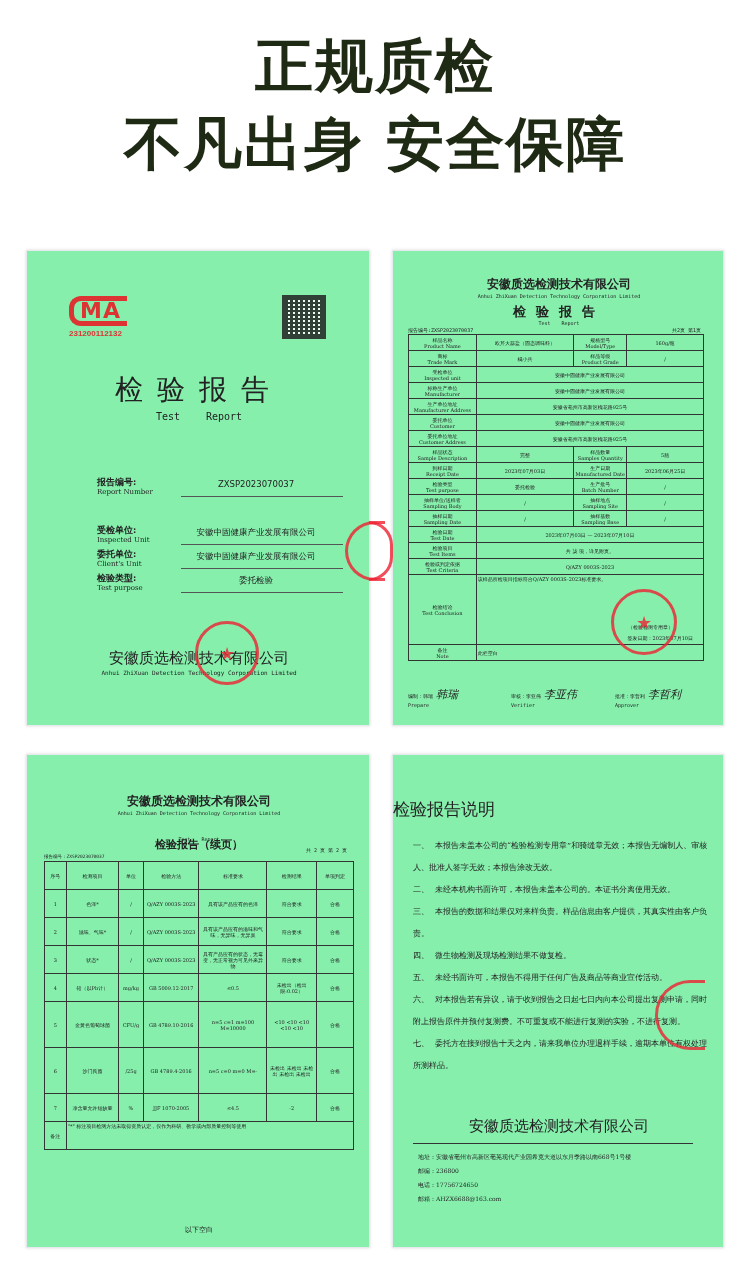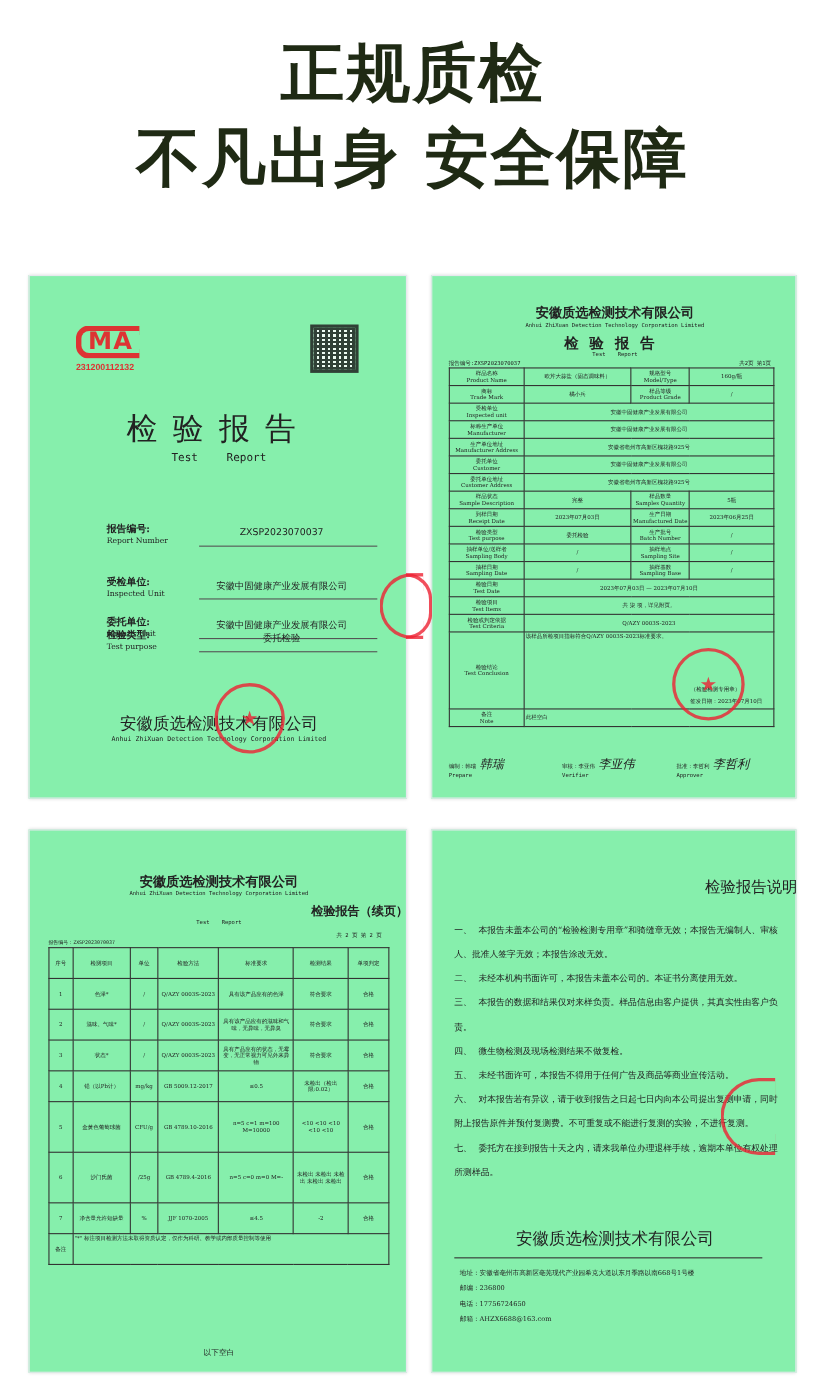--- a/index.html
+++ b/index.html
@@ -34,23 +34,23 @@
 .s2repen{left:0;width:332px;text-align:center;top:69px;font-family:"DejaVu Sans Mono",monospace;font-size:5px;word-spacing:8px}
 .meta{font-size:5px;font-family:"DejaVu Sans Mono",monospace}
 table{border-collapse:collapse;font-size:5px;text-align:center}
 td{border:1px solid #333;padding:1px;line-height:6px}
 .tbl2{left:15px;top:83px;width:296px}
 .tbl2 td{height:16px}
 .tbl3{left:17px;top:101px;width:310px}
 .tbl3 td{height:28px}
 .s3title{left:0;width:344px;text-align:center;top:38px;font-family:"DejaVu Sans",sans-serif;font-weight:bold;font-size:12px}
 .s3en{left:0;width:344px;text-align:center;top:55px;font-family:"DejaVu Sans Mono",monospace;font-size:5px}
-.s3rep{left:0;width:344px;text-align:right;top:66px;font-family:Liberation Mono, monospace;font-weight:bold;font-size:11px}
+.s3rep{left:0;width:344px;text-align:center;top:82px;font-family:Liberation Mono, monospace;font-weight:bold;font-size:11px}
 .s3repen{left:0;width:344px;text-align:center;top:81px;font-family:"DejaVu Sans Mono",monospace;font-size:5px;word-spacing:8px}
-.s4title{left:0;width:332px;text-align:right;top:43px;font-size:14px}
+.s4title{left:0;width:332px;text-align:left;top:43px;font-size:17px}
 .clause{left:20px;width:300px;font-size:8px;line-height:22px}
 .clause .num{display:inline-block;width:22px}
 .s4company{left:0;width:332px;text-align:center;top:362px;font-size:15px}
 .s4line{left:20px;top:388px;width:280px;border-bottom:1.5px solid #333}
 .contact{left:25px;font-size:6px;font-family:"DejaVu Serif",serif}
 </style>
 </head>
 <body>
 
 <div class="headline h1">正规质检</div>
@@ -66,21 +66,21 @@
   <div class="abs field" style="top:226px">
     <div class="flabel"><span>报告编号:</span><span class="en">Report Number</span></div>
     <div class="fval">ZXSP2023070037</div>
       <div class="fline"></div>
   </div>
   <div class="abs field" style="top:274px">
     <div class="flabel"><span>受检单位:</span><span class="en">Inspected Unit</span></div>
     <div class="fval">安徽中固健康产业发展有限公司</div>
       <div class="fline"></div>
   </div>
-  <div class="abs field" style="top:310px">
+  <div class="abs field" style="top:298px">
     <div class="flabel"><span>委托单位:</span><span class="en">Client's Unit</span></div>
     <div class="fval">安徽中固健康产业发展有限公司</div>
       <div class="fline"></div>
   </div>
   <div class="abs field" style="top:322px">
     <div class="flabel"><span>检验类型:</span><span class="en">Test purpose</span></div>
     <div class="fval">委托检验</div>
       <div class="fline"></div>
   </div>
 

